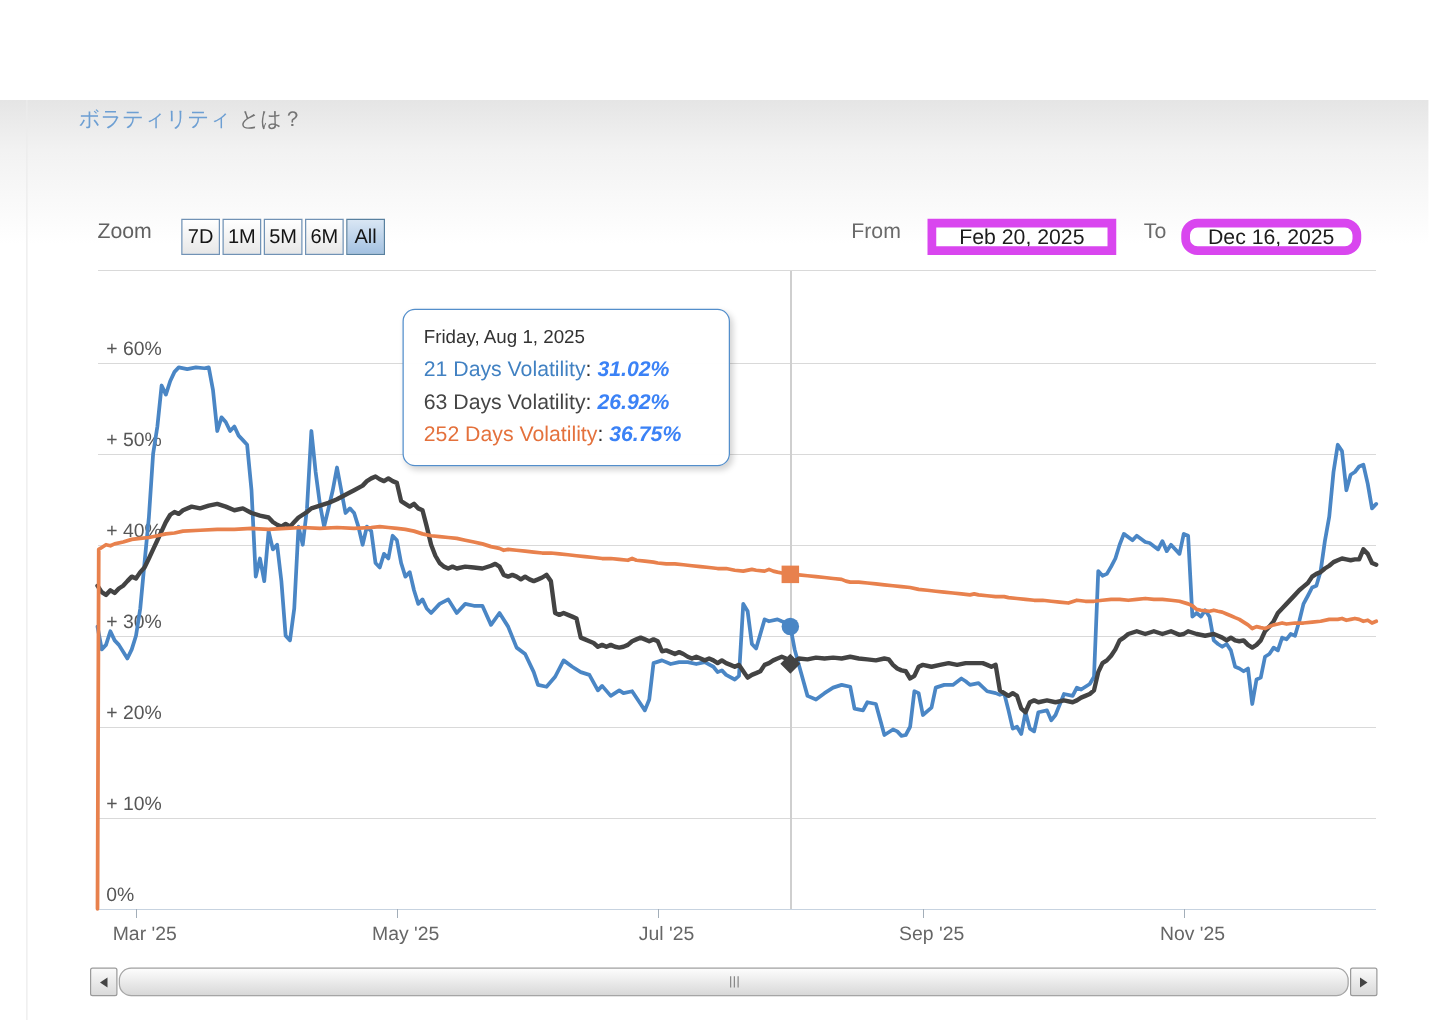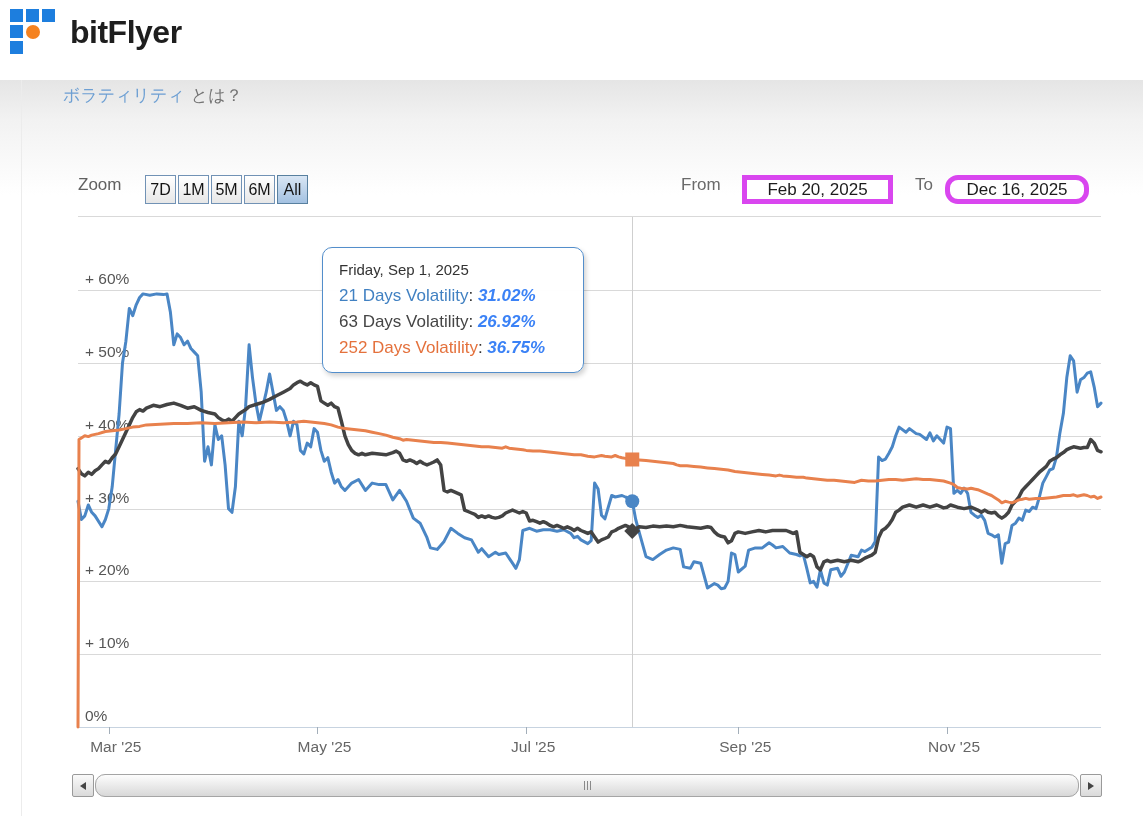--- a/index.html
+++ b/index.html
@@ -22,21 +22,21 @@
   
   .tb-label{position:absolute;font-size:17px;color:#616161;top:175px;}
   .zoom-label{left:78px;}
   .from-label{left:681px;color:#6a6a6a;}
   .to-label{left:915px;color:#6a6a6a;}
   .zoom-buttons{position:absolute;left:145px;top:175px;display:flex;gap:2px;}
   .zoom-btn{width:31px;height:29px;box-sizing:border-box;border:1px solid #7192b5;
             background:linear-gradient(180deg,#ffffff,#e7e7e7);font-size:16px;color:#141414;
             font-family:inherit;padding:0;cursor:pointer;}
   .zoom-btn.selected{background:linear-gradient(180deg,#d9e6f4,#a3c1e1);border-color:#58809f;}
-  .date-input{position:absolute;top:175px;height:29px;box-sizing:border-box;border:5px solid #d946ef;
+  .date-input{position:absolute;top:175px;height:29px;box-sizing:border-box;border:7px solid #d946ef;
               background:#fff;font-size:17px;color:#1c1c1c;text-align:center;font-family:inherit;padding:0 4px;}
   .from-input{left:742px;width:151px;}
   .to-input{left:945px;width:144px;border-radius:13px;}
   
   #chart{position:absolute;left:0;top:0;width:1143px;height:816px;}
   #chart text{font-family:"Liberation Sans","DejaVu Sans",sans-serif;}
   
   .tooltip{position:absolute;left:322px;top:247px;min-width:262px;box-sizing:border-box;
            padding:13px 16px 11px 16px;background:rgba(255,255,255,0.97);
            border:1.5px solid #538ecb;border-radius:10px;box-shadow:2px 3px 5px rgba(0,0,0,0.18);}
@@ -56,31 +56,20 @@
             background:linear-gradient(180deg,#fdfdfd,#d8d8d8);border:1px solid #a5a5a5;
             border-radius:10px;display:flex;align-items:center;justify-content:center;cursor:grab;}
   .grip{display:flex;gap:2px;}
   .grip i{display:block;width:1px;height:9px;background:#8a8a8a;}
 </style>
 </head>
 <body>
 
 <div class="page">
 
-  <div class="logo">
-    <div class="logo-grid">
-      <span class="sq" style="left:0;top:0"></span>
-      <span class="sq" style="left:16px;top:0"></span>
-      <span class="sq" style="left:32px;top:0"></span>
-      <span class="sq" style="left:0;top:16px"></span>
-      <span class="sq" style="left:0;top:32px"></span>
-      <span class="dot" style="left:16px;top:16px"></span>
-    </div>
-    <span class="brand">bitFlyer</span>
-  </div>
 
   <div class="panel"></div>
   <div class="seam"></div>
 
   <div class="subnav">
     <a class="vol-link">ボラティリティ</a><span class="vol-suffix">とは？</span>
   </div>
 
   <span class="tb-label zoom-label">Zoom</span>
   <div class="zoom-buttons" id="zoom-buttons">
@@ -126,21 +115,21 @@
       <line x1="632.767558528428" x2="632.767558528428" y1="217" y2="727" stroke="#cfcfcf" shape-rendering="crispEdges"></line>
       <path d="M78.0 501.3L81.4 519.5L84.8 515.9L88.3 505.0L91.7 512.3L95.1 515.9L101.9 526.8L105.4 519.5L108.8 508.6L112.2 486.8L115.6 450.4L119.1 414.0L122.5 363.0L125.9 341.2L129.3 308.4L132.7 315.7L136.2 304.8L139.6 297.5L143.0 293.9L149.8 295.3L156.7 293.9L163.5 294.6L167.0 293.9L170.4 312.1L173.8 344.8L177.2 333.9L180.6 337.6L184.1 344.8L187.5 341.2L190.9 348.5L194.3 352.1L197.7 355.8L201.2 392.2L204.6 461.3L208.0 446.8L211.4 464.9L214.9 424.9L218.3 439.5L221.7 435.8L225.1 464.9L228.5 508.6L232.0 512.3L235.4 486.8L238.8 421.3L242.2 435.8L245.6 406.7L249.1 344.8L252.5 377.6L255.9 403.1L259.3 421.3L262.8 406.7L266.2 392.2L269.6 374.0L273.0 392.2L276.4 410.4L279.9 406.7L283.3 410.4L286.7 421.3L290.1 435.8L293.5 421.3L297.0 424.9L300.4 450.4L303.8 454.0L307.2 443.1L310.7 446.8L314.1 428.6L317.5 432.2L320.9 450.4L324.3 461.3L327.8 457.7L331.2 472.2L334.6 483.1L338.0 479.5L341.4 486.8L344.9 490.4L351.7 483.1L358.6 479.5L365.4 490.4L372.2 483.1L379.1 484.6L385.9 484.6L392.8 499.9L399.6 490.4L406.5 501.3L413.3 518.1L420.1 523.2L427.0 537.7L430.4 547.9L437.2 549.4L444.1 541.4L450.9 528.3L457.8 533.4L464.6 537.7L471.5 539.9L478.3 552.3L481.7 548.7L488.6 556.7L495.4 552.3L498.8 554.5L505.7 553.0L512.5 563.2L515.9 568.3L519.4 559.6L522.8 530.5L529.6 528.3L536.5 531.2L543.3 529.7L550.2 529.7L557.0 531.2L563.8 529.7L570.7 533.4L574.1 537.7L577.5 536.3L580.9 539.9L587.8 543.6L591.2 540.7L594.6 483.1L598.1 489.0L601.5 515.2L604.9 518.8L611.7 495.5L615.2 497.0L622.0 495.5L625.4 497.0L628.8 498.4L632.3 501.2L635.7 519.5L639.1 531.9L646.0 556.7L652.8 559.6L659.6 554.5L666.5 550.1L673.3 547.9L680.2 549.4L683.6 566.9L690.4 568.3L693.9 561.8L700.7 563.2L707.5 588.0L714.4 583.6L717.8 585.1L721.2 588.7L724.6 588.0L728.1 581.4L731.5 553.0L734.9 554.5L738.3 572.0L745.2 566.1L748.6 550.1L755.4 547.9L762.3 547.9L769.1 542.8L772.5 545.0L776.0 547.9L782.8 546.5L789.7 553.0L796.5 554.5L799.9 555.9L803.3 554.5L806.8 568.3L810.2 582.9L813.6 581.4L817.0 587.2L820.4 569.8L823.9 582.9L827.3 585.1L830.7 569.8L837.6 568.3L841.0 576.3L844.4 572.0L851.2 555.2L858.1 556.7L861.5 550.1L864.9 551.6L871.8 547.2L875.2 541.4L878.6 456.9L882.0 460.6L885.5 459.1L888.9 453.3L892.3 446.8L895.7 435.8L899.1 427.1L906.0 432.2L909.4 428.6L916.2 433.6L919.7 434.4L926.5 439.5L929.9 432.9L933.4 440.9L936.8 435.8L943.6 443.1L947.0 427.1L950.5 428.6L953.9 493.3L957.3 490.4L960.7 493.3L964.1 488.2L967.6 493.3L971.0 512.3L974.4 515.2L977.8 517.4L981.3 515.2L984.7 520.3L988.1 533.4L991.5 534.8L994.9 537.0L998.4 534.8L1001.8 563.2L1005.2 543.6L1008.6 542.1L1012.0 525.4L1015.5 523.2L1018.9 518.1L1022.3 520.3L1025.7 510.1L1029.2 511.5L1032.6 507.2L1036.0 508.6L1039.4 497.0L1042.8 483.1L1046.3 476.6L1049.7 470.0L1053.1 468.6L1056.5 456.9L1059.9 432.9L1063.4 413.3L1066.8 377.6L1070.2 355.8L1073.6 360.9L1077.1 392.2L1080.5 379.8L1083.9 377.6L1087.3 373.2L1090.7 371.8L1094.2 387.1L1097.6 406.7L1101.0 403.1" fill="none" stroke="#4a86c5" stroke-width="3" stroke-linejoin="round" stroke-linecap="round"></path>
       <path d="M78.0 468.6L81.4 473.7L84.8 475.9L88.3 472.2L91.7 474.4L95.1 470.8L98.5 468.6L101.9 464.9L105.4 461.3L108.8 462.8L112.2 457.7L115.6 454.0L119.1 446.8L122.5 439.5L125.9 432.2L129.3 424.9L132.7 417.6L136.2 411.8L139.6 409.6L143.0 411.1L146.4 408.2L153.3 405.3L160.1 406.7L167.0 404.5L173.8 403.1L180.6 405.3L187.5 408.2L194.3 406.7L201.2 410.4L208.0 412.5L214.9 414.0L218.3 417.6L221.7 419.8L225.1 421.3L228.5 419.1L232.0 421.3L235.4 417.6L238.8 414.0L242.2 411.8L245.6 409.6L249.1 406.7L255.9 404.5L262.8 402.3L269.6 399.4L276.4 395.8L283.3 392.2L290.1 388.5L293.5 384.9L297.0 382.7L300.4 381.2L303.8 383.4L307.2 384.9L310.7 382.7L314.1 384.9L317.5 386.3L320.9 400.9L324.3 403.1L327.8 405.3L331.2 403.1L334.6 406.7L338.0 408.2L341.4 421.3L344.9 435.8L348.3 444.6L351.7 450.4L355.1 453.3L358.6 454.8L362.0 453.3L365.4 454.8L372.2 453.3L379.1 454.0L385.9 454.8L392.8 452.6L396.2 451.1L399.6 453.3L403.0 459.9L406.5 461.3L409.9 459.9L413.3 461.3L416.7 463.5L420.1 461.3L423.6 463.5L427.0 464.9L430.4 463.5L433.8 462.0L437.2 459.9L440.7 464.9L444.1 490.4L447.5 491.9L450.9 490.4L454.4 491.9L457.8 493.3L461.2 494.8L464.6 510.1L468.0 511.5L471.5 513.0L474.9 514.4L478.3 517.4L481.7 515.9L485.1 517.4L488.6 515.9L492.0 517.4L495.4 518.1L498.8 517.4L502.3 515.9L505.7 513.0L509.1 511.5L512.5 510.1L515.9 511.5L519.4 513.0L522.8 511.5L526.2 513.0L529.6 521.0L533.0 520.3L536.5 521.7L539.9 523.2L543.3 521.7L546.7 523.2L550.2 525.4L553.6 526.8L557.0 525.4L560.4 526.8L563.8 528.3L567.3 526.8L570.7 528.3L574.1 530.5L577.5 528.3L580.9 530.5L584.4 531.9L587.8 533.4L591.2 531.9L594.6 537.0L598.1 542.1L601.5 539.9L604.9 538.5L608.3 537.0L611.7 531.9L615.2 530.5L618.6 528.3L622.0 526.8L625.4 525.4L628.8 526.8L632.3 531.0L635.7 529.0L639.1 526.8L646.0 527.5L652.8 526.1L659.6 526.8L666.5 526.1L673.3 526.8L680.2 525.4L687.0 526.8L693.9 527.5L700.7 528.3L707.5 526.8L711.0 527.5L714.4 531.9L717.8 534.8L721.2 536.3L724.6 537.0L728.1 542.8L731.5 540.7L734.9 533.4L738.3 531.9L745.2 533.4L752.0 531.9L758.9 530.5L765.7 531.9L772.5 530.5L779.4 530.5L786.2 530.5L789.7 531.9L793.1 533.4L796.5 531.9L799.9 552.3L803.3 554.5L806.8 556.7L810.2 554.5L813.6 556.7L817.0 566.9L820.4 569.8L823.9 561.8L827.3 560.3L830.7 561.8L837.6 560.3L844.4 561.8L851.2 560.3L858.1 561.8L861.5 560.3L864.9 558.1L868.3 556.7L871.8 555.2L875.2 552.3L878.6 537.7L882.0 530.5L885.5 528.3L888.9 524.6L892.3 519.5L895.7 512.3L899.1 510.1L902.6 507.2L909.4 505.0L916.2 507.2L923.1 505.0L929.9 507.2L936.8 505.0L943.6 507.9L947.0 507.2L950.5 505.0L957.3 507.2L964.1 508.6L971.0 507.2L974.4 508.6L977.8 510.1L981.3 512.3L984.7 510.1L988.1 512.3L991.5 513.0L994.9 512.3L998.4 515.9L1001.8 518.1L1005.2 515.9L1008.6 512.3L1012.0 505.0L1015.5 501.3L1018.9 497.0L1022.3 490.4L1025.7 486.8L1029.2 483.1L1032.6 479.5L1036.0 475.9L1039.4 472.2L1042.8 469.3L1046.3 466.4L1049.7 461.3L1053.1 459.1L1056.5 457.7L1059.9 454.8L1063.4 452.6L1066.8 449.7L1070.2 448.2L1073.6 446.8L1077.1 447.5L1080.5 448.2L1083.9 447.5L1087.3 447.5L1090.7 439.5L1094.2 443.1L1097.6 450.4L1101.0 451.8" fill="none" stroke="#434343" stroke-width="3.5" stroke-linejoin="round" stroke-linecap="round"></path>
       <path d="M78.0 727.0L79.0 439.5L81.4 438.0L84.8 435.8L88.3 436.6L91.7 435.1L98.5 433.6L105.4 431.5L112.2 430.7L119.1 430.0L125.9 428.6L132.7 427.1L139.6 426.4L146.4 424.9L160.1 424.2L173.8 423.5L187.5 423.5L201.2 422.7L214.9 423.5L228.5 422.7L242.2 422.0L255.9 422.7L269.6 422.0L283.3 422.7L297.0 422.0L303.8 421.3L310.7 422.0L317.5 422.7L324.3 423.5L331.2 424.9L338.0 427.1L344.9 428.6L351.7 429.3L358.6 430.0L365.4 430.7L372.2 432.2L379.1 433.6L385.9 435.1L392.8 437.3L399.6 438.7L403.0 440.2L406.5 439.5L413.3 440.2L420.1 440.9L427.0 441.7L433.8 442.4L440.7 442.4L447.5 443.1L454.4 443.8L461.2 444.6L468.0 445.3L474.9 446.0L481.7 446.8L488.6 446.8L495.4 447.5L502.3 448.2L505.7 446.8L509.1 448.2L515.9 448.9L522.8 449.7L526.2 450.4L533.0 451.1L539.9 451.1L546.7 451.8L553.6 452.6L560.4 453.3L567.3 454.0L574.1 454.8L580.9 454.8L587.8 456.2L594.6 456.9L601.5 455.5L604.9 456.2L611.7 456.9L615.2 455.5L618.6 456.9L622.0 457.7L625.4 458.4L628.8 459.1L632.3 459.5L639.1 459.9L646.0 460.6L652.8 461.3L659.6 462.0L666.5 462.8L673.3 463.5L676.7 464.9L680.2 465.7L687.0 465.7L693.9 466.4L700.7 467.1L707.5 467.9L714.4 468.6L721.2 469.3L728.1 470.0L734.9 471.5L741.8 472.2L748.6 473.0L755.4 473.7L762.3 474.4L769.1 475.1L776.0 475.9L779.4 475.1L782.8 475.9L789.7 476.6L796.5 477.3L803.3 477.3L806.8 478.1L813.6 478.8L820.4 479.5L827.3 480.2L834.1 480.2L841.0 481.0L847.8 481.7L854.7 482.4L861.5 480.2L868.3 481.0L875.2 481.0L882.0 480.2L888.9 479.5L895.7 479.5L902.6 480.2L909.4 479.5L916.2 478.8L923.1 479.5L929.9 479.5L936.8 480.2L943.6 481.0L950.5 483.1L953.9 484.6L957.3 487.5L960.7 488.2L967.6 489.0L971.0 488.2L974.4 489.0L977.8 489.7L981.3 491.2L984.7 492.6L988.1 494.1L991.5 495.5L994.9 497.7L998.4 499.9L1001.8 502.8L1005.2 501.3L1008.6 502.1L1012.0 502.8L1015.5 501.3L1018.9 499.9L1022.3 499.2L1025.7 498.4L1029.2 499.2L1036.0 498.4L1042.8 498.4L1049.7 497.7L1056.5 497.0L1063.4 495.5L1070.2 495.5L1073.6 494.8L1077.1 496.2L1080.5 495.5L1083.9 494.8L1087.3 495.5L1090.7 497.0L1094.2 496.2L1097.6 498.4L1101.0 497.0" fill="none" stroke="#e8814d" stroke-width="3" stroke-linejoin="round" stroke-linecap="round"></path>
       <circle cx="632.267558528428" cy="501.1991452991453" r="7" fill="#4a86c5"></circle>
       <path d="M632.267558528428 523.0438746438747L640.267558528428 531.0438746438747L632.267558528428 539.0438746438747L624.267558528428 531.0438746438747Z" fill="#434343"></path>
       <rect x="625.267558528428" y="452.4893162393162" width="14" height="14" fill="#e8814d"></rect>
     </svg>
 
   <div class="tooltip">
-    <div class="tt-date">Friday, Sep 1, 2025</div>
+    <div class="tt-date">Friday, Aug 1, 2025</div>
     <div id="tt-rows">
         <div class="tt-row"><span style="color: rgb(65, 129, 194);">21 Days Volatility</span><span class="tt-colon">: </span><b>31.02%</b></div>
         <div class="tt-row"><span style="color: rgb(69, 69, 69);">63 Days Volatility</span><span class="tt-colon">: </span><b>26.92%</b></div>
         <div class="tt-row"><span style="color: rgb(228, 113, 60);">252 Days Volatility</span><span class="tt-colon">: </span><b>36.75%</b></div>
       </div>
   </div>
 
   <div class="scrollbar">
     <div class="sb-btn">
       <i class="tri-left"></i>

